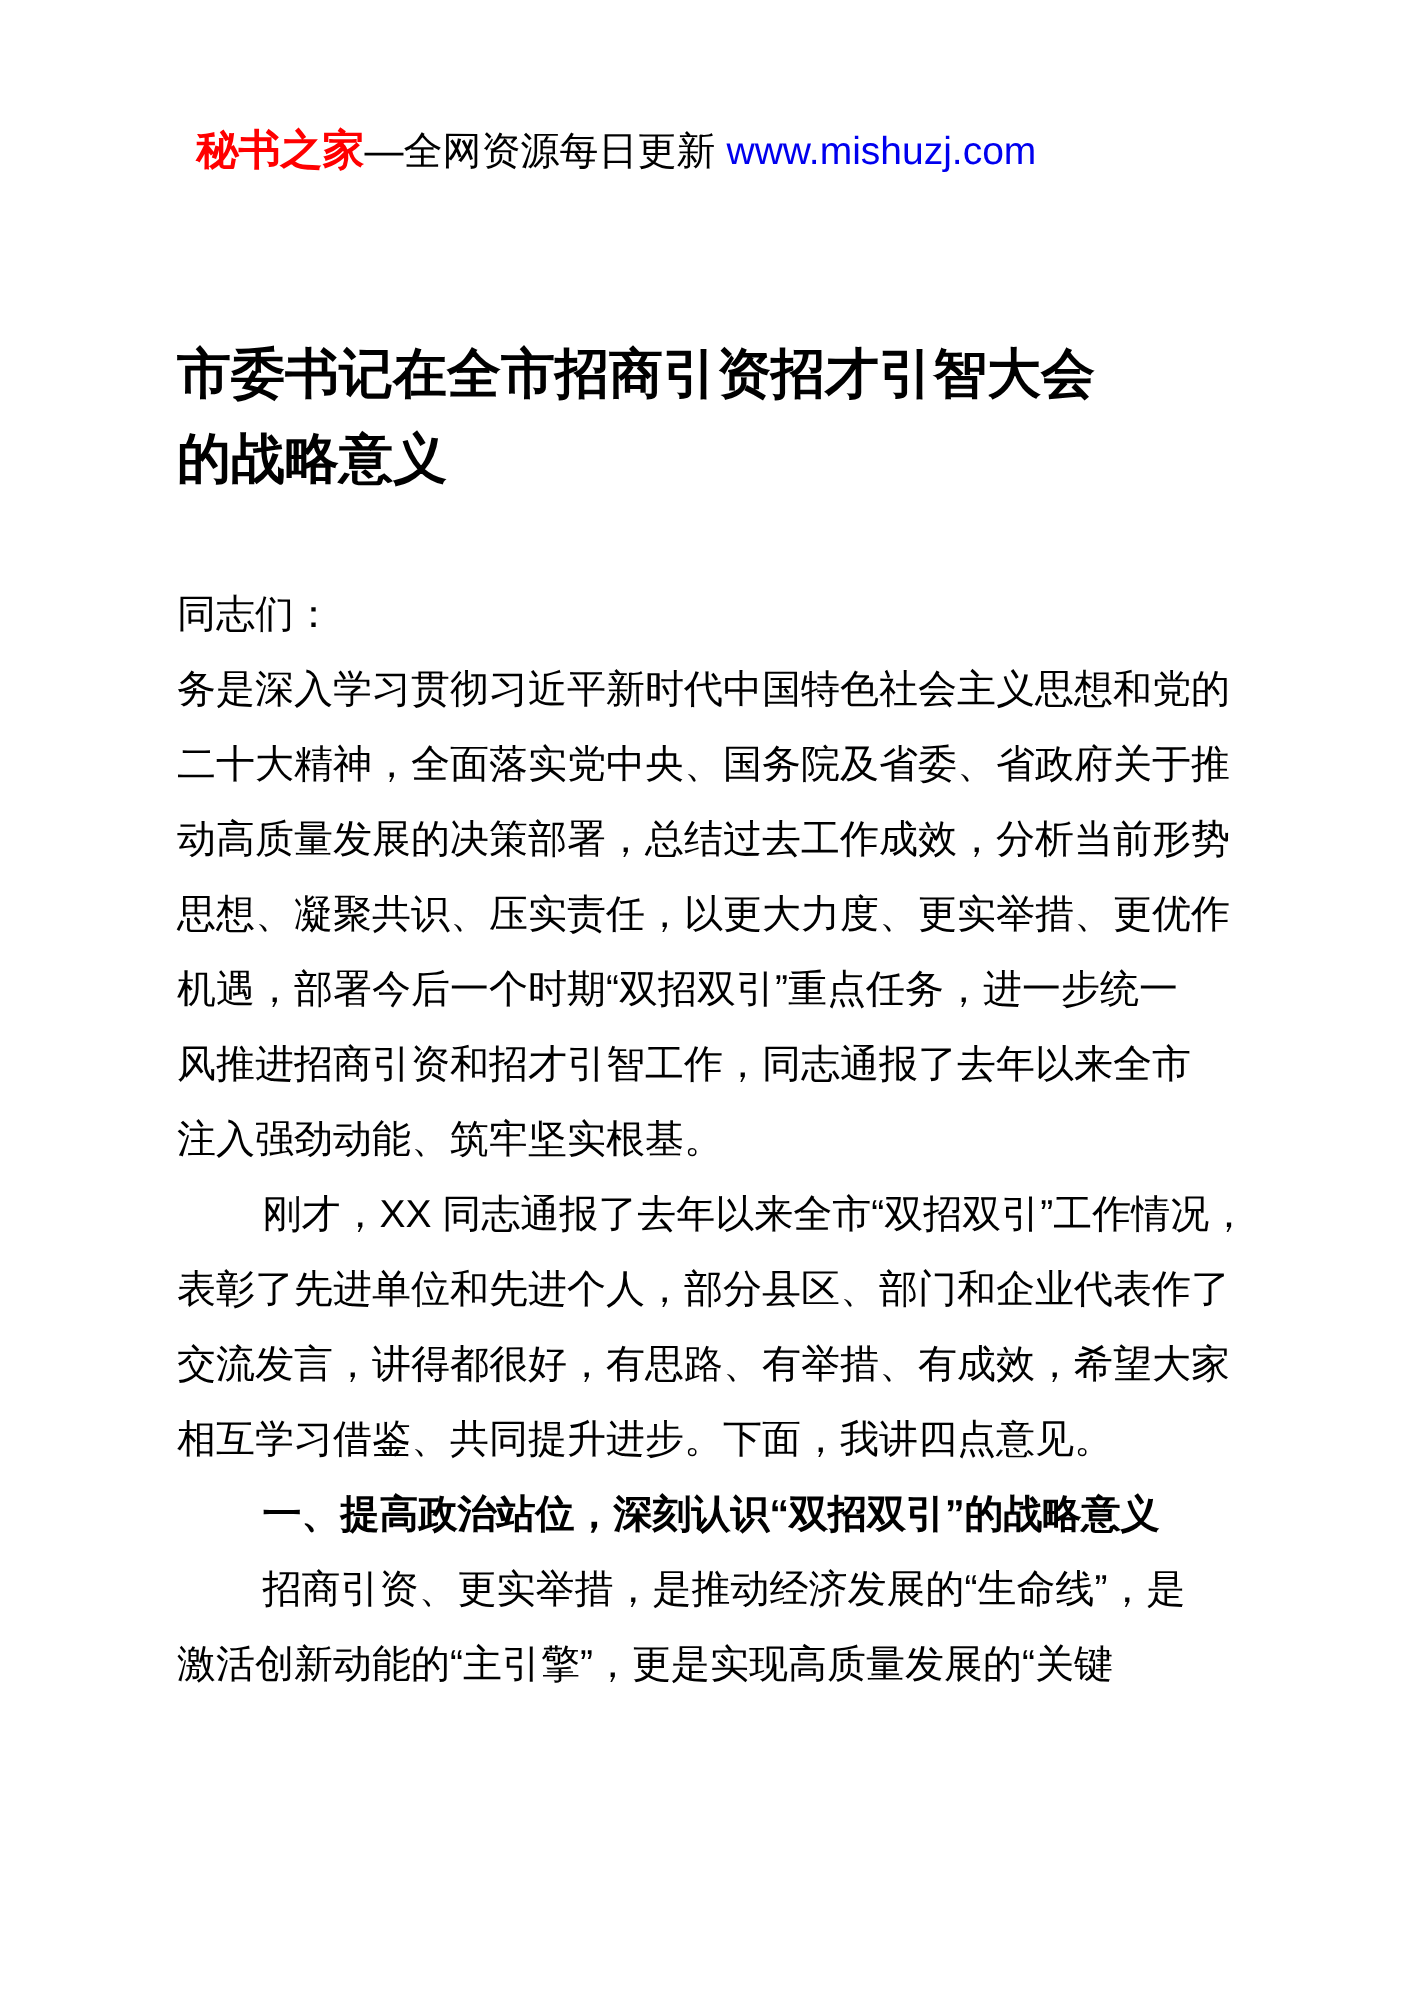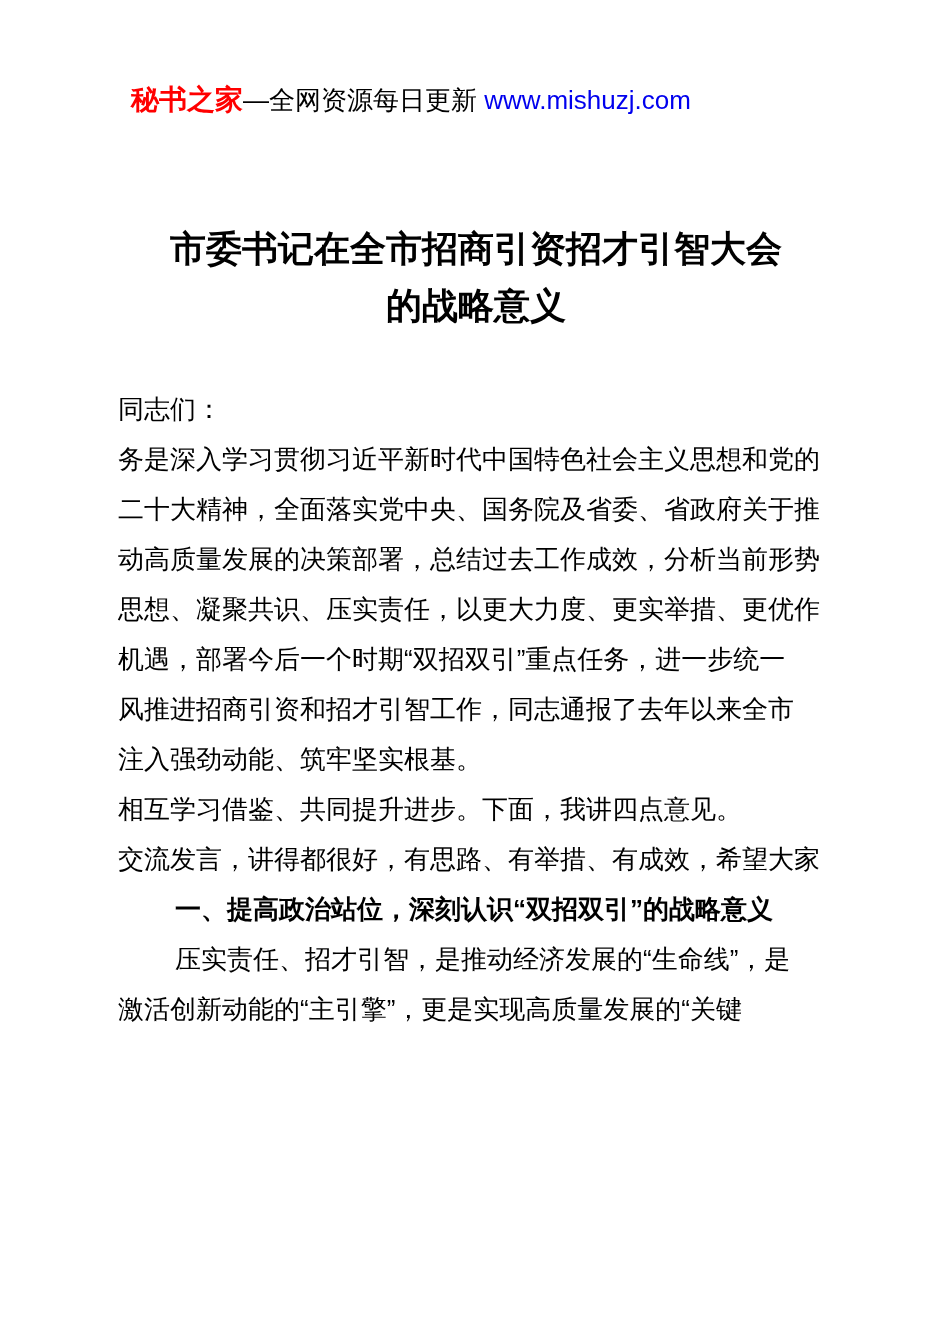--- a/index.html
+++ b/index.html
@@ -35,21 +35,21 @@
     font-size: 28px;
   }
   .site-header .tagline {
     color: #000000;
   }
   .doc-title {
     position: absolute;
     top: 220px;
     left: 118px;
     width: 716px;
-    text-align: center;
+    text-align: left;
     font-size: 36px;
     font-weight: bold;
     line-height: 57px;
     color: #000000;
   }
   .doc-body {
     position: absolute;
     top: 384px;
     left: 118px;
     width: 716px;
@@ -84,20 +84,22 @@
 
   <div class="doc-body">
       <div class="line">同志们：</div>
       <div class="line">务是深入学习贯彻习近平新时代中国特色社会主义思想和党的</div>
       <div class="line">二十大精神，全面落实党中央、国务院及省委、省政府关于推</div>
       <div class="line">动高质量发展的决策部署，总结过去工作成效，分析当前形势</div>
       <div class="line">思想、凝聚共识、压实责任，以更大力度、更实举措、更优作</div>
       <div class="line">机遇，部署今后一个时期“双招双引”重点任务，进一步统一</div>
       <div class="line">风推进招商引资和招才引智工作，同志通报了去年以来全市</div>
       <div class="line">注入强劲动能、筑牢坚实根基。</div>
+      <div class="line indent">刚才，XX 同志通报了去年以来全市“双招双引”工作情况，</div>
+      <div class="line">表彰了先进单位和先进个人，部分县区、部门和企业代表作了</div>
+      <div class="line">交流发言，讲得都很好，有思路、有举措、有成效，希望大家</div>
       <div class="line">相互学习借鉴、共同提升进步。下面，我讲四点意见。</div>
-      <div class="line">交流发言，讲得都很好，有思路、有举措、有成效，希望大家</div>
       <div class="line bold indent">一、提高政治站位，深刻认识“双招双引”的战略意义</div>
-      <div class="line indent">压实责任、招才引智，是推动经济发展的“生命线”，是</div>
+      <div class="line indent">招商引资、更实举措，是推动经济发展的“生命线”，是</div>
       <div class="line">激活创新动能的“主引擎”，更是实现高质量发展的“关键</div>
     </div>
 
 </div>
 
 </body></html>

